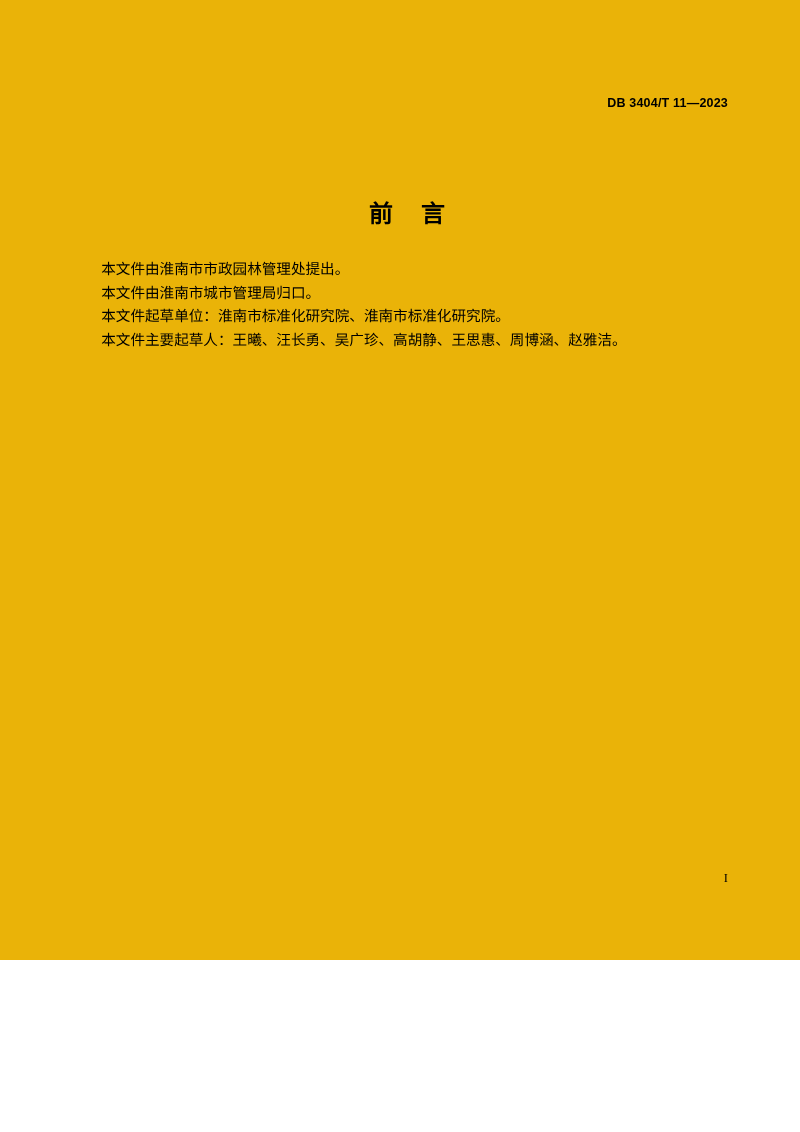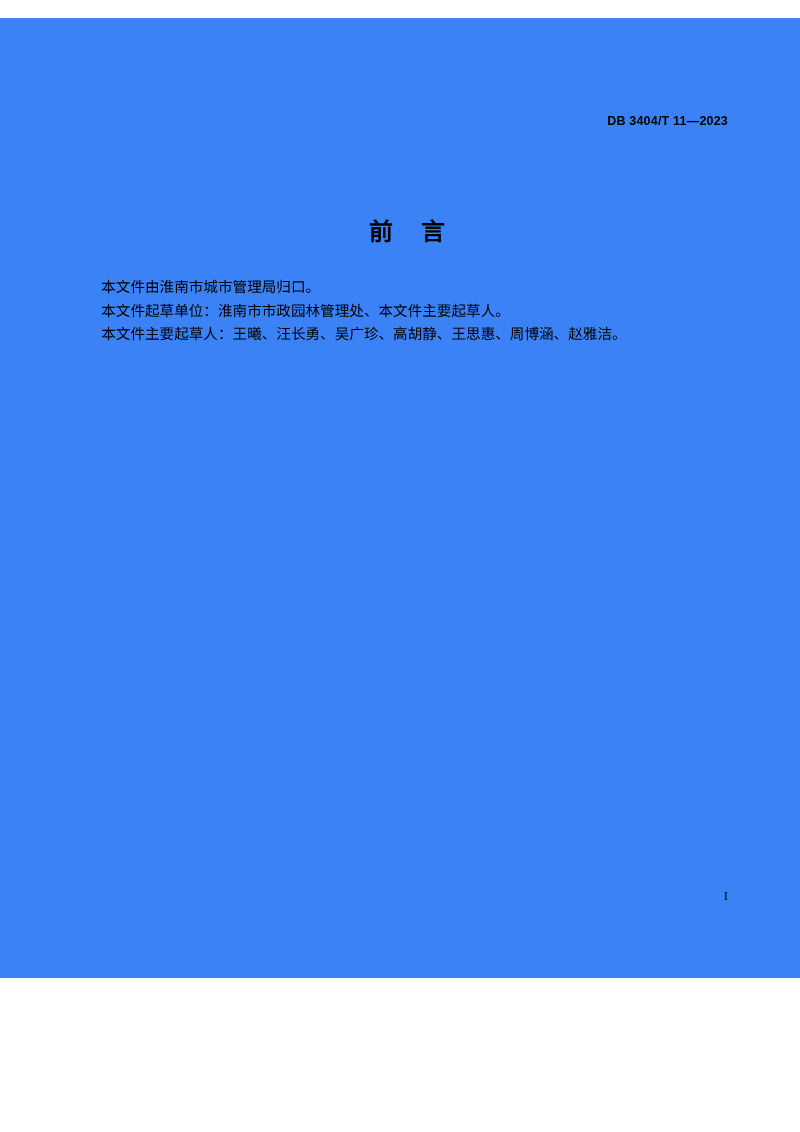--- a/index.html
+++ b/index.html
@@ -8,24 +8,23 @@
     background: #ffffff;
   }
   body {
     font-family: "Liberation Serif", "DejaVu Serif", serif;
     color: #000000;
   }
   .page {
     position: relative;
     width: 800px;
     height: 960px;
-    background: #3b82f6;
+    background: #eab308;
     overflow: hidden;
     box-sizing: border-box;
-    margin-top: 18px;
   }
   .header-std-no {
     position: absolute;
     top: 96px;
     right: 72px;
     font-family: "Liberation Sans", "DejaVu Sans", sans-serif;
     font-size: 12.5px;
     font-weight: bold;
     letter-spacing: 0.2px;
     white-space: nowrap;
@@ -76,20 +75,21 @@
 
 <div class="page">
 
   <div class="header-std-no">DB 3404/T 11—2023</div>
 
   <div class="doc-title">
     <span>前</span><span class="gap"></span><span>言</span>
   </div>
 
   <div class="body-block">
+    <p class="para">本文件由淮南市市政园林管理处提出。</p>
     <p class="para">本文件由淮南市城市管理局归口。</p>
-    <p class="para">本文件起草单位：淮南市市政园林管理处、本文件主要起草人。</p>
+    <p class="para">本文件起草单位：淮南市标准化研究院、淮南市标准化研究院。</p>
     <p class="para">本文件主要起草人：王曦、汪长勇、吴广珍、高胡静、王思惠、周博涵、赵雅洁。</p>
   </div>
 
   <div class="page-number">I</div>
 
 </div>
 
 </body></html>

